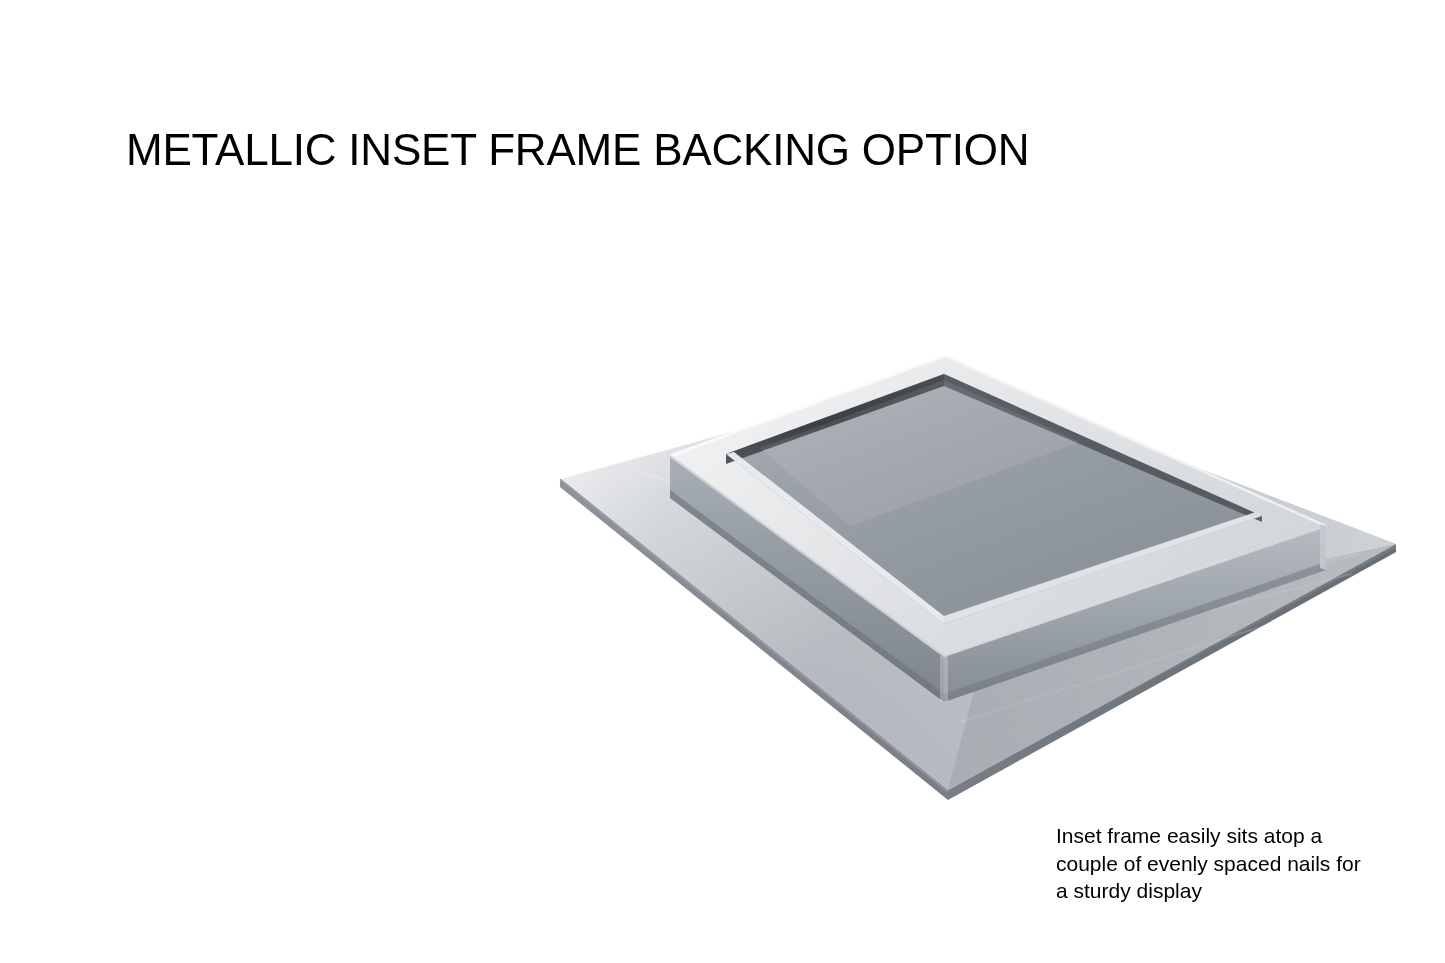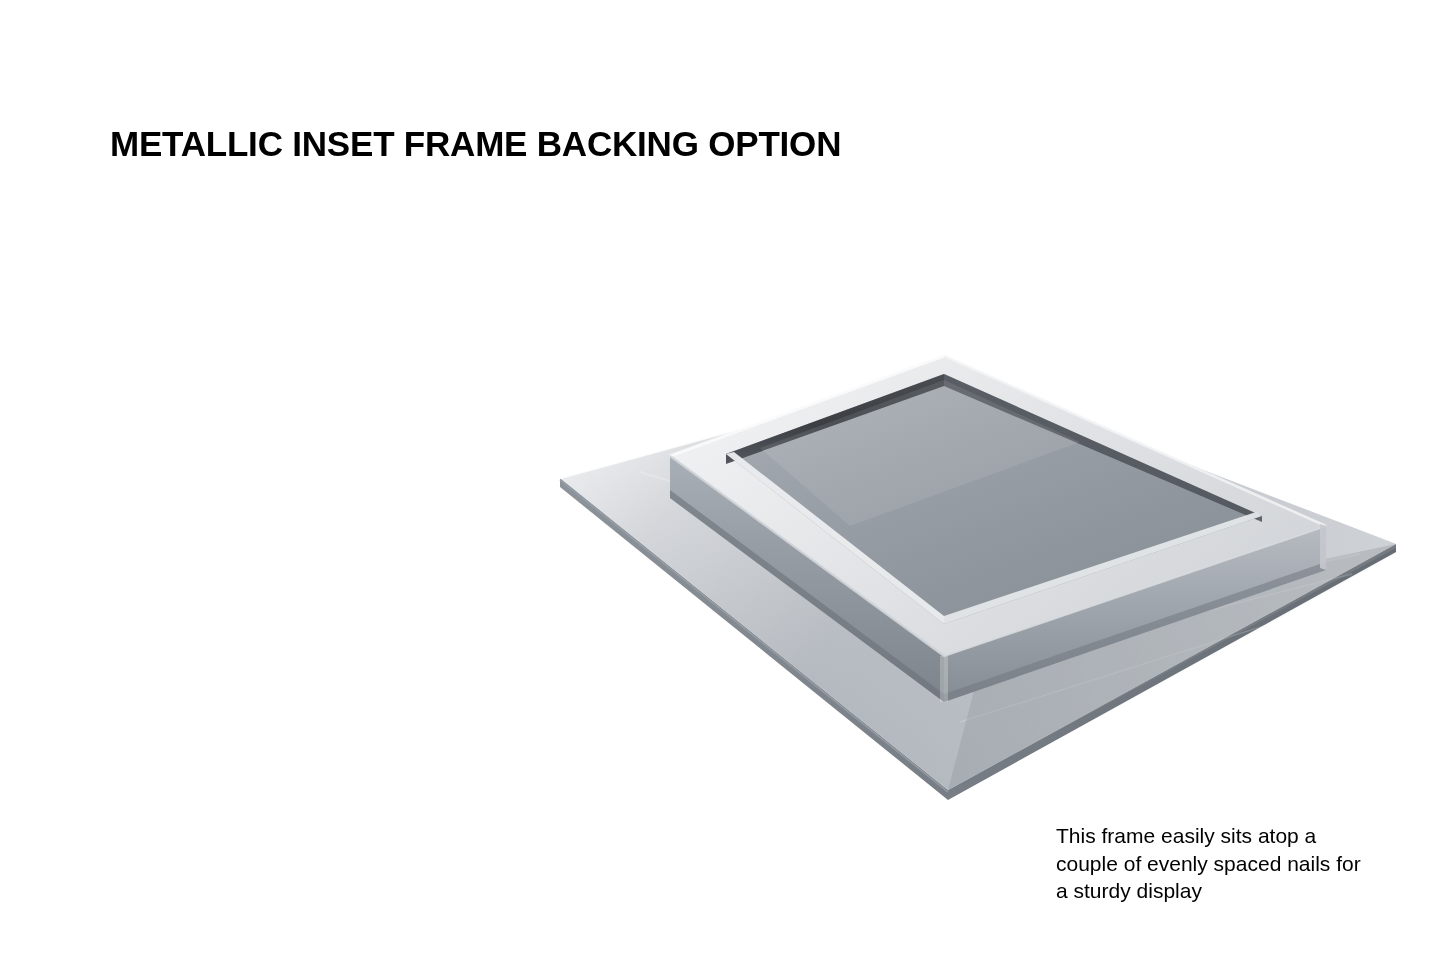--- a/index.html
+++ b/index.html
@@ -13,25 +13,25 @@
   }
   #slide {
     position: relative;
     width: 1445px;
     height: 963px;
     background: #ffffff;
     overflow: hidden;
   }
   #slide-title {
     position: absolute;
-    left: 110px;
+    left: 126px;
     top: 92px;
-    font-size: 35px;
+    font-size: 44px;
     line-height: 58px;
-    font-weight: 700;
+    font-weight: 400;
     color: #000000;
     letter-spacing: -0.2px;
     white-space: nowrap;
   }
   #body-copy {
     position: absolute;
     left: 132px;
     top: 266px;
     width: 350px;
     font-size: 33.5px;
@@ -199,15 +199,15 @@
 
         <path d="M 240 118 L 424 50 L 560 112 L 330 196 Z" fill="#ffffff" opacity="0.09" filter="softBlur"></path>
 
         <path d="M 420 326 L 428 326 L 428 372 L 420 372 Z" fill="#ffffff" opacity="0.25" filter="tinyBlur"></path>
 
         <path d="M 800 194 L 806 196 L 806 240 L 800 238 Z" fill="#c5c9ce" opacity="0.9"></path>
       </g>
     </svg>
   </div>
 
-  <p id="figure-caption">This frame easily sits atop a couple of evenly spaced nails for a sturdy display</p>
+  <p id="figure-caption">Inset frame easily sits atop a couple of evenly spaced nails for a sturdy display</p>
 
 </div>
 
 </body></html>

